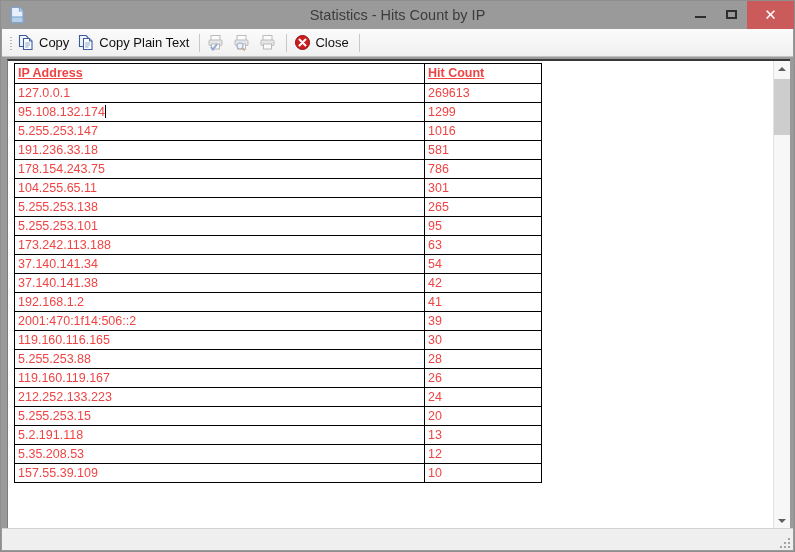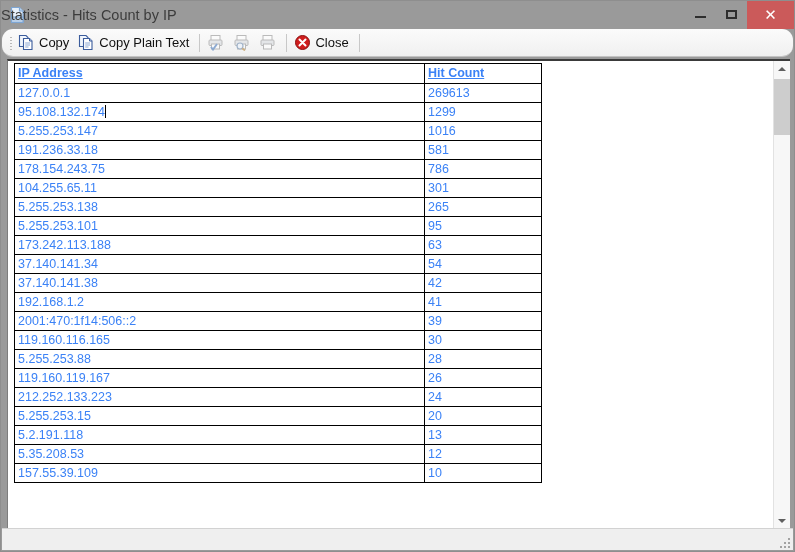--- a/index.html
+++ b/index.html
@@ -37,21 +37,21 @@
     position: absolute;
     left: 9px; top: 5px;
     width: 15px; height: 18px;
   }
   .title-text {
     position: absolute;
     left: 0; top: 0;
     width: 793px;
     height: 28px;
     line-height: 28px;
-    text-align: left;
+    text-align: center;
     font-size: 14.5px;
     color: #3c3c3c;
     font-family: "Liberation Sans", sans-serif;
     white-space: nowrap;
   }
   .win-btns {
     position: absolute;
     right: 0; top: 0;
     height: 28px;
     display: flex;
@@ -90,21 +90,20 @@
   .toolbar {
     position: absolute;
     left: 1px; top: 28px;
     width: 791px;
     height: 28px;
     background: linear-gradient(#fbfbfb, #f0f0f0);
     border-bottom: 1px solid #c3c3c3;
     display: flex;
     align-items: center;
     box-sizing: border-box;
-    border-radius: 11px;
   }
   .grip {
     width: 8px;
     height: 18px;
     margin-left: 5px;
     position: relative;
   }
   .grip::before {
     content: "";
     position: absolute;
@@ -166,21 +165,21 @@
   table.data {
     border-collapse: collapse;
     margin: 2px 0 0 6px;
     table-layout: fixed;
     width: 527px;
     font-family: "Liberation Sans", sans-serif;
   }
   table.data th, table.data td {
     border: 1px solid #000000;
     font-size: 12.5px;
-    color: #3b82f6;
+    color: #ef4444;
     height: 18px;
     padding: 0 0 0 3px;
     line-height: 17px;
     overflow: hidden;
     white-space: nowrap;
     text-align: left;
     font-weight: normal;
   }
   table.data th {
     font-weight: bold;

